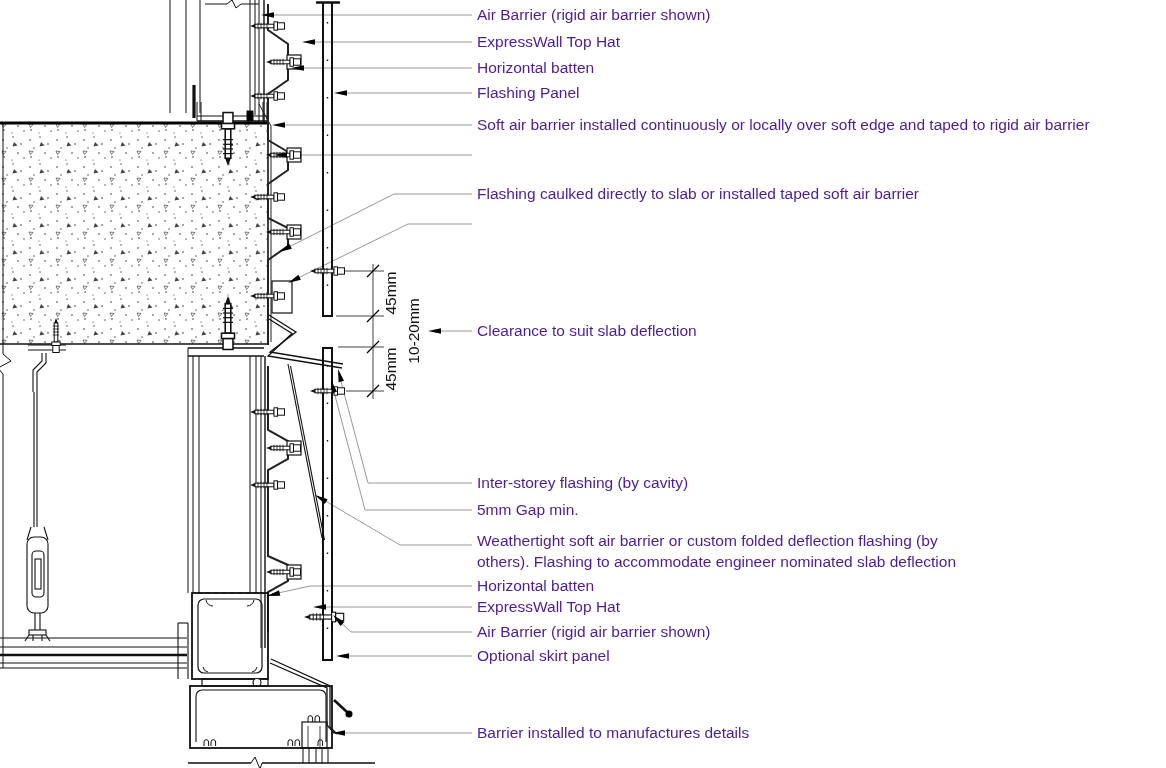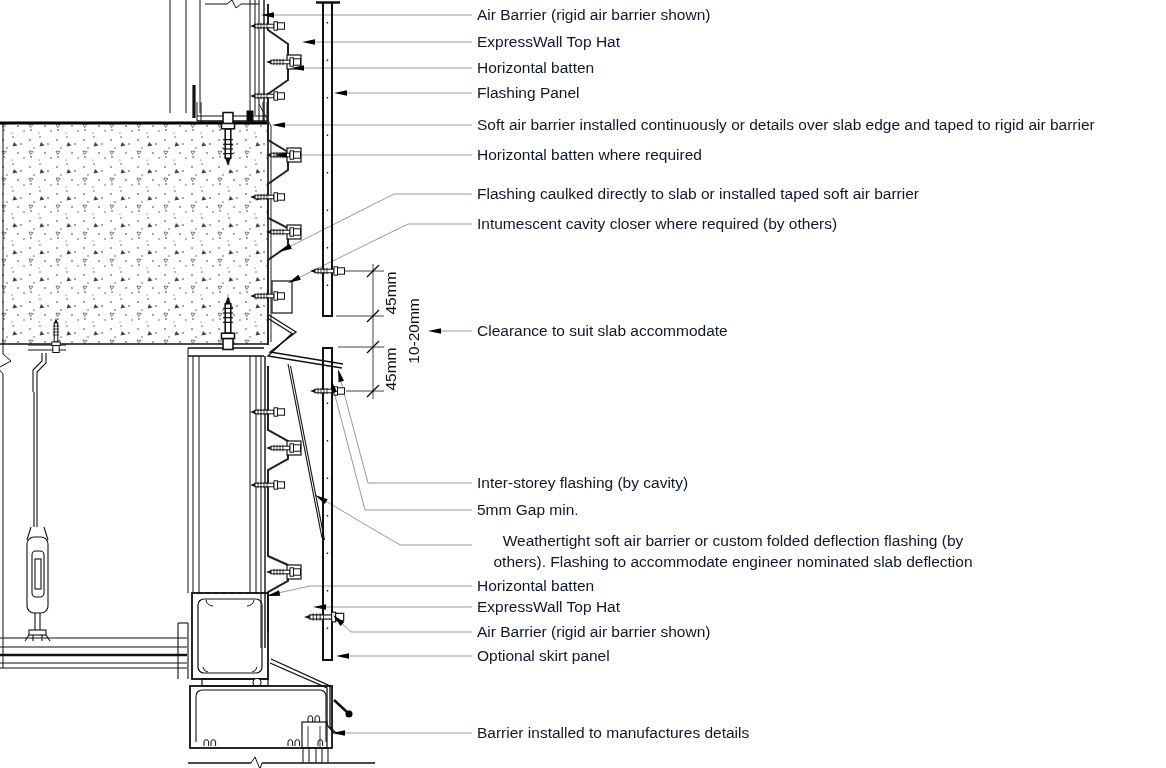--- a/index.html
+++ b/index.html
@@ -1,20 +1,20 @@
 <!DOCTYPE html>
 <html><head>
 <meta charset="utf-8">
 <style>
   html,body{margin:0;padding:0;background:#fff;}
   #stage{position:relative;width:1166px;height:768px;background:#fff;overflow:hidden;
          font-family:"Liberation Sans",sans-serif;}
   #drawing{position:absolute;left:0;top:0;}
-  .note{position:absolute;font:15.5px/21px "Liberation Sans",sans-serif;color:#0f172a;
-        white-space:nowrap;text-align:center;}
+  .note{position:absolute;font:15.5px/21px "Liberation Sans",sans-serif;color:#4c1d95;
+        white-space:nowrap;}
   .note.wrap{white-space:normal;width:512px;}
   .dim{position:absolute;font:15.5px "Liberation Sans",sans-serif;color:#111;
        transform:translate(-50%,-50%) rotate(-90deg);white-space:nowrap;}
   svg line, svg path, svg rect, svg polyline, svg circle{vector-effect:none;}
 </style>
 </head>
 <body>
 
 <div id="stage">
 
@@ -280,25 +280,23 @@
     <use href="#arr" transform="translate(333,615) rotate(43.4)"></use>
     <use href="#arr" transform="translate(336,656)"></use>
     <use href="#arr" transform="translate(332,733)"></use>
   </g>
 </svg>
 
 <div class="note" style="left:477px;top:4px">Air Barrier (rigid air barrier shown)</div>
 <div class="note" style="left:477px;top:31px">ExpressWall Top Hat</div>
 <div class="note" style="left:477px;top:57px">Horizontal batten</div>
 <div class="note" style="left:477px;top:82px">Flashing Panel</div>
-<div class="note" style="left:477px;top:114px">Soft air barrier installed continuously or details over slab edge and taped to rigid air barrier</div>
-<div class="note" style="left:477px;top:144px">Horizontal batten where required</div>
+<div class="note" style="left:477px;top:114px">Soft air barrier installed continuously or locally over soft edge and taped to rigid air barrier</div>
 <div class="note" style="left:477px;top:183px">Flashing caulked directly to slab or installed taped soft air barrier</div>
-<div class="note" style="left:477px;top:213px">Intumescent cavity closer where required (by others)</div>
-<div class="note" style="left:477px;top:320px">Clearance to suit slab accommodate</div>
+<div class="note" style="left:477px;top:320px">Clearance to suit slab deflection</div>
 <div class="note" style="left:477px;top:472px">Inter-storey flashing (by cavity)</div>
 <div class="note" style="left:477px;top:499px">5mm Gap min.</div>
 <div class="note wrap" style="left:477px;top:530px">Weathertight soft air barrier or custom folded deflection flashing (by others). Flashing to accommodate engineer nominated slab deflection</div>
 <div class="note" style="left:477px;top:575px">Horizontal batten</div>
 <div class="note" style="left:477px;top:596px">ExpressWall Top Hat</div>
 <div class="note" style="left:477px;top:621px">Air Barrier (rigid air barrier shown)</div>
 <div class="note" style="left:477px;top:645px">Optional skirt panel</div>
 <div class="note" style="left:477px;top:722px">Barrier installed to manufactures details</div>
 
 <div class="dim" style="left:391px;top:293px">45mm</div>

